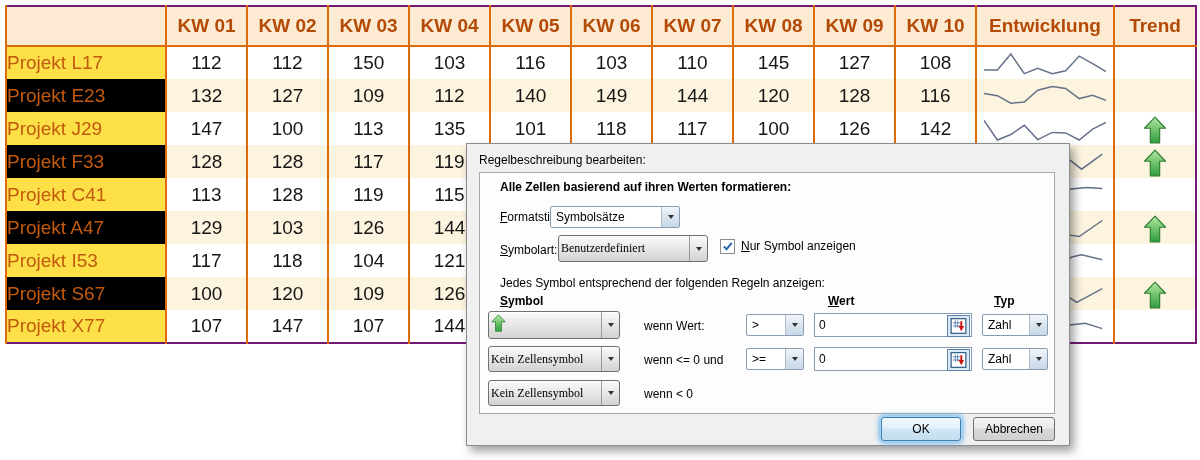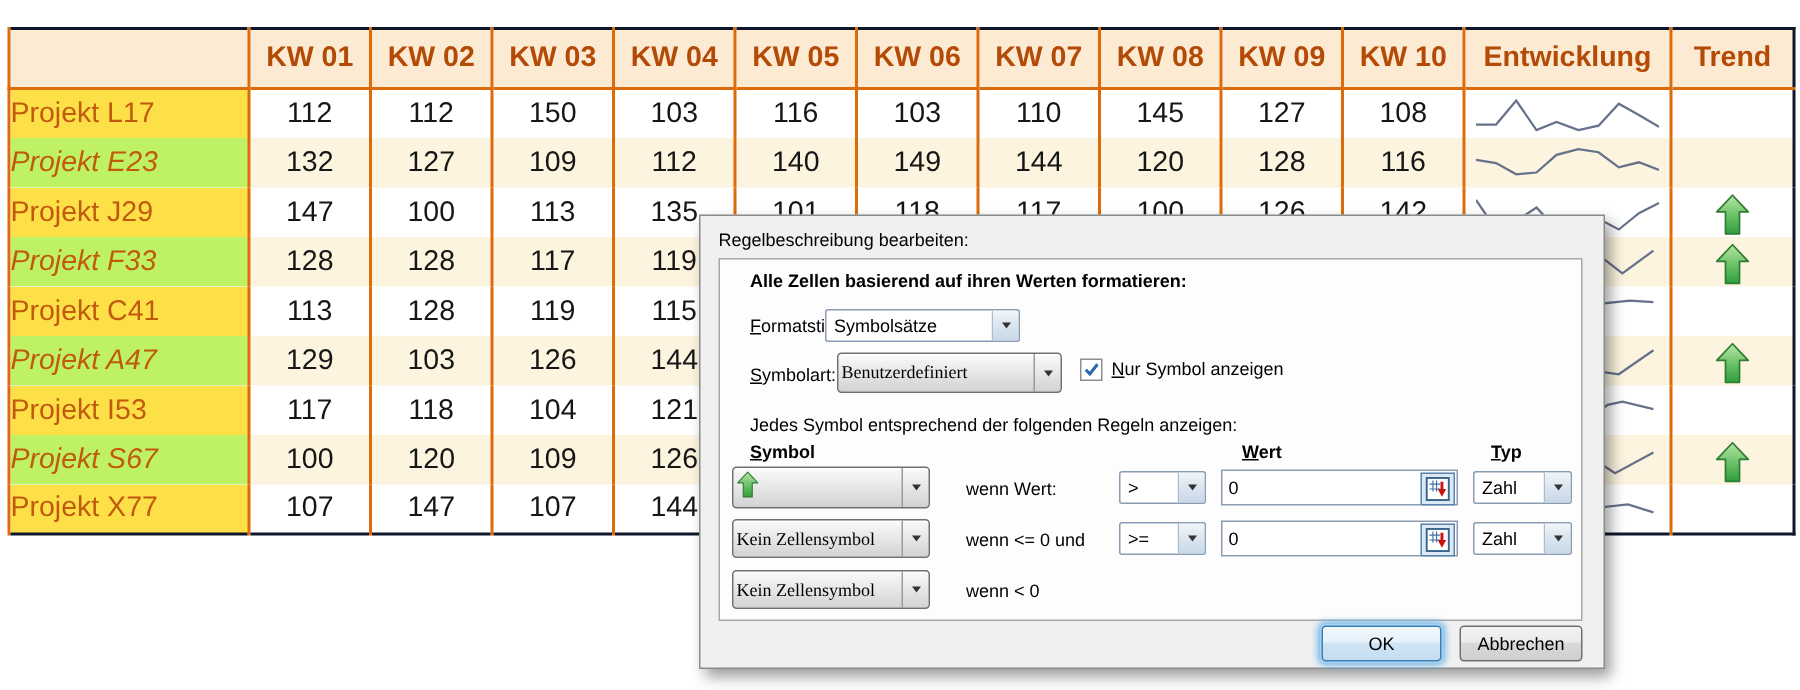--- a/index.html
+++ b/index.html
@@ -1,31 +1,31 @@
 <!DOCTYPE html>
 <html><head>
 <meta charset="utf-8">
 <style>
   html,body{margin:0;padding:0;background:#fff;}
   .stage{position:relative;width:1200px;height:460px;background:#ffffff;overflow:hidden;
          font-family:"Liberation Sans",sans-serif;}
 
   
-  table.grid{position:absolute;left:5px;top:18px;width:1190px;border-collapse:collapse;
-             table-layout:fixed;border:2px solid #0f172a;}
+  table.grid{position:absolute;left:5px;top:5px;width:1190px;border-collapse:collapse;
+             table-layout:fixed;border:2px solid #701a75;}
   table.grid th,table.grid td{border-left:2px solid #DD6B0A;padding:0;overflow:hidden;white-space:nowrap;}
   table.grid thead tr{height:40px;}
   table.grid tbody tr{height:33px;}
   table.grid thead th{background:#FCEAD2;color:#B34A06;font-weight:bold;font-size:19px;
                       text-align:center;border-bottom:2px solid #DD6B0A;}
   td.plabel{background:#fde047;color:#C25A0E;font-size:19px;text-align:left;padding-left:24px;}
   td.num{font-size:19px;color:#161616;text-align:center;background:#ffffff;}
   td.spark,td.trend{background:#ffffff;text-align:center;vertical-align:middle;}
   tr.stripe td.num,tr.stripe td.spark,tr.stripe td.trend{background:#FCF4DF;}
-  tr.stripe td.plabel{background:#bef264;font-style:italic;}
+  tr.stripe td.plabel{background:#000000;}
   td.spark svg{display:block;margin:2px auto 0 auto;}
   td.trend svg{display:block;margin:2px auto 0 auto;}
 
   
   .dialog{position:absolute;left:466px;top:143px;width:602px;height:301px;background:#F0F0F0;
           border:1px solid #8B8B8B;box-shadow:4px 5px 9px rgba(0,0,0,0.38);font-size:12px;color:#000;}
   .dlg-title{position:absolute;left:12px;top:9px;}
   .gb{position:absolute;left:12px;top:28px;width:574px;height:240px;background:#FDFDFD;
       border:1px solid #A7A7A7;}
   .gb .abs{position:absolute;margin-left:12px;}

